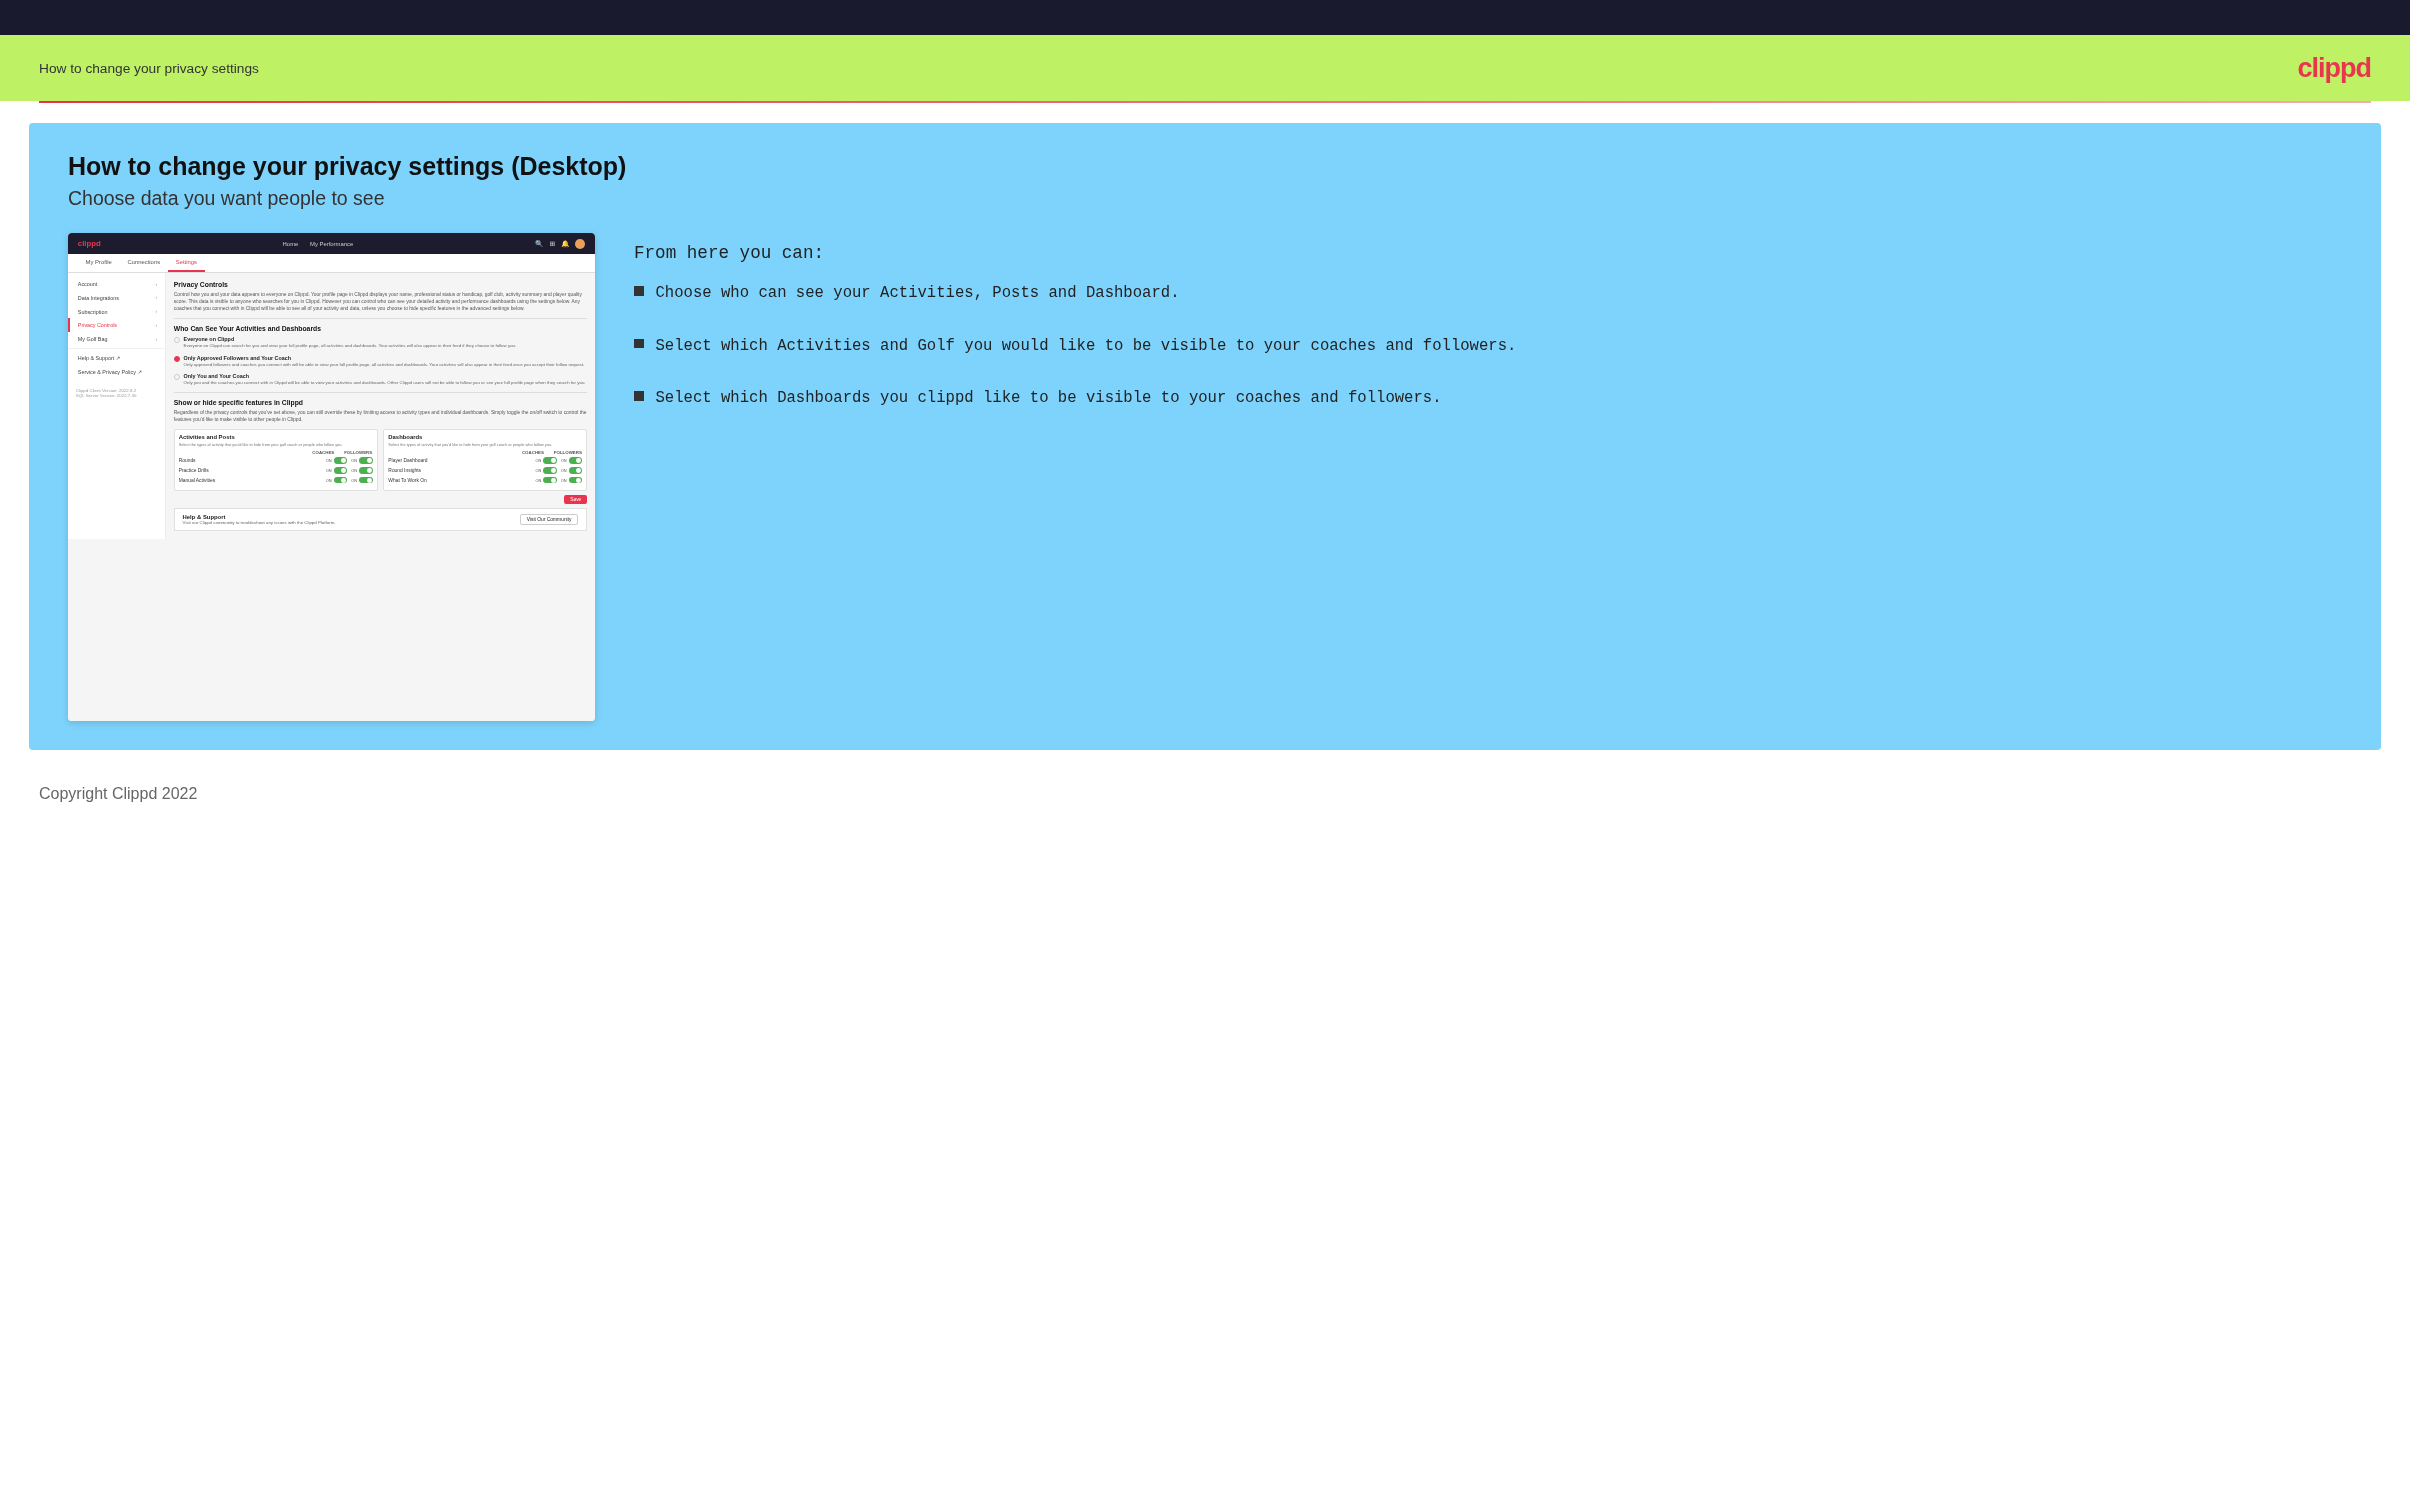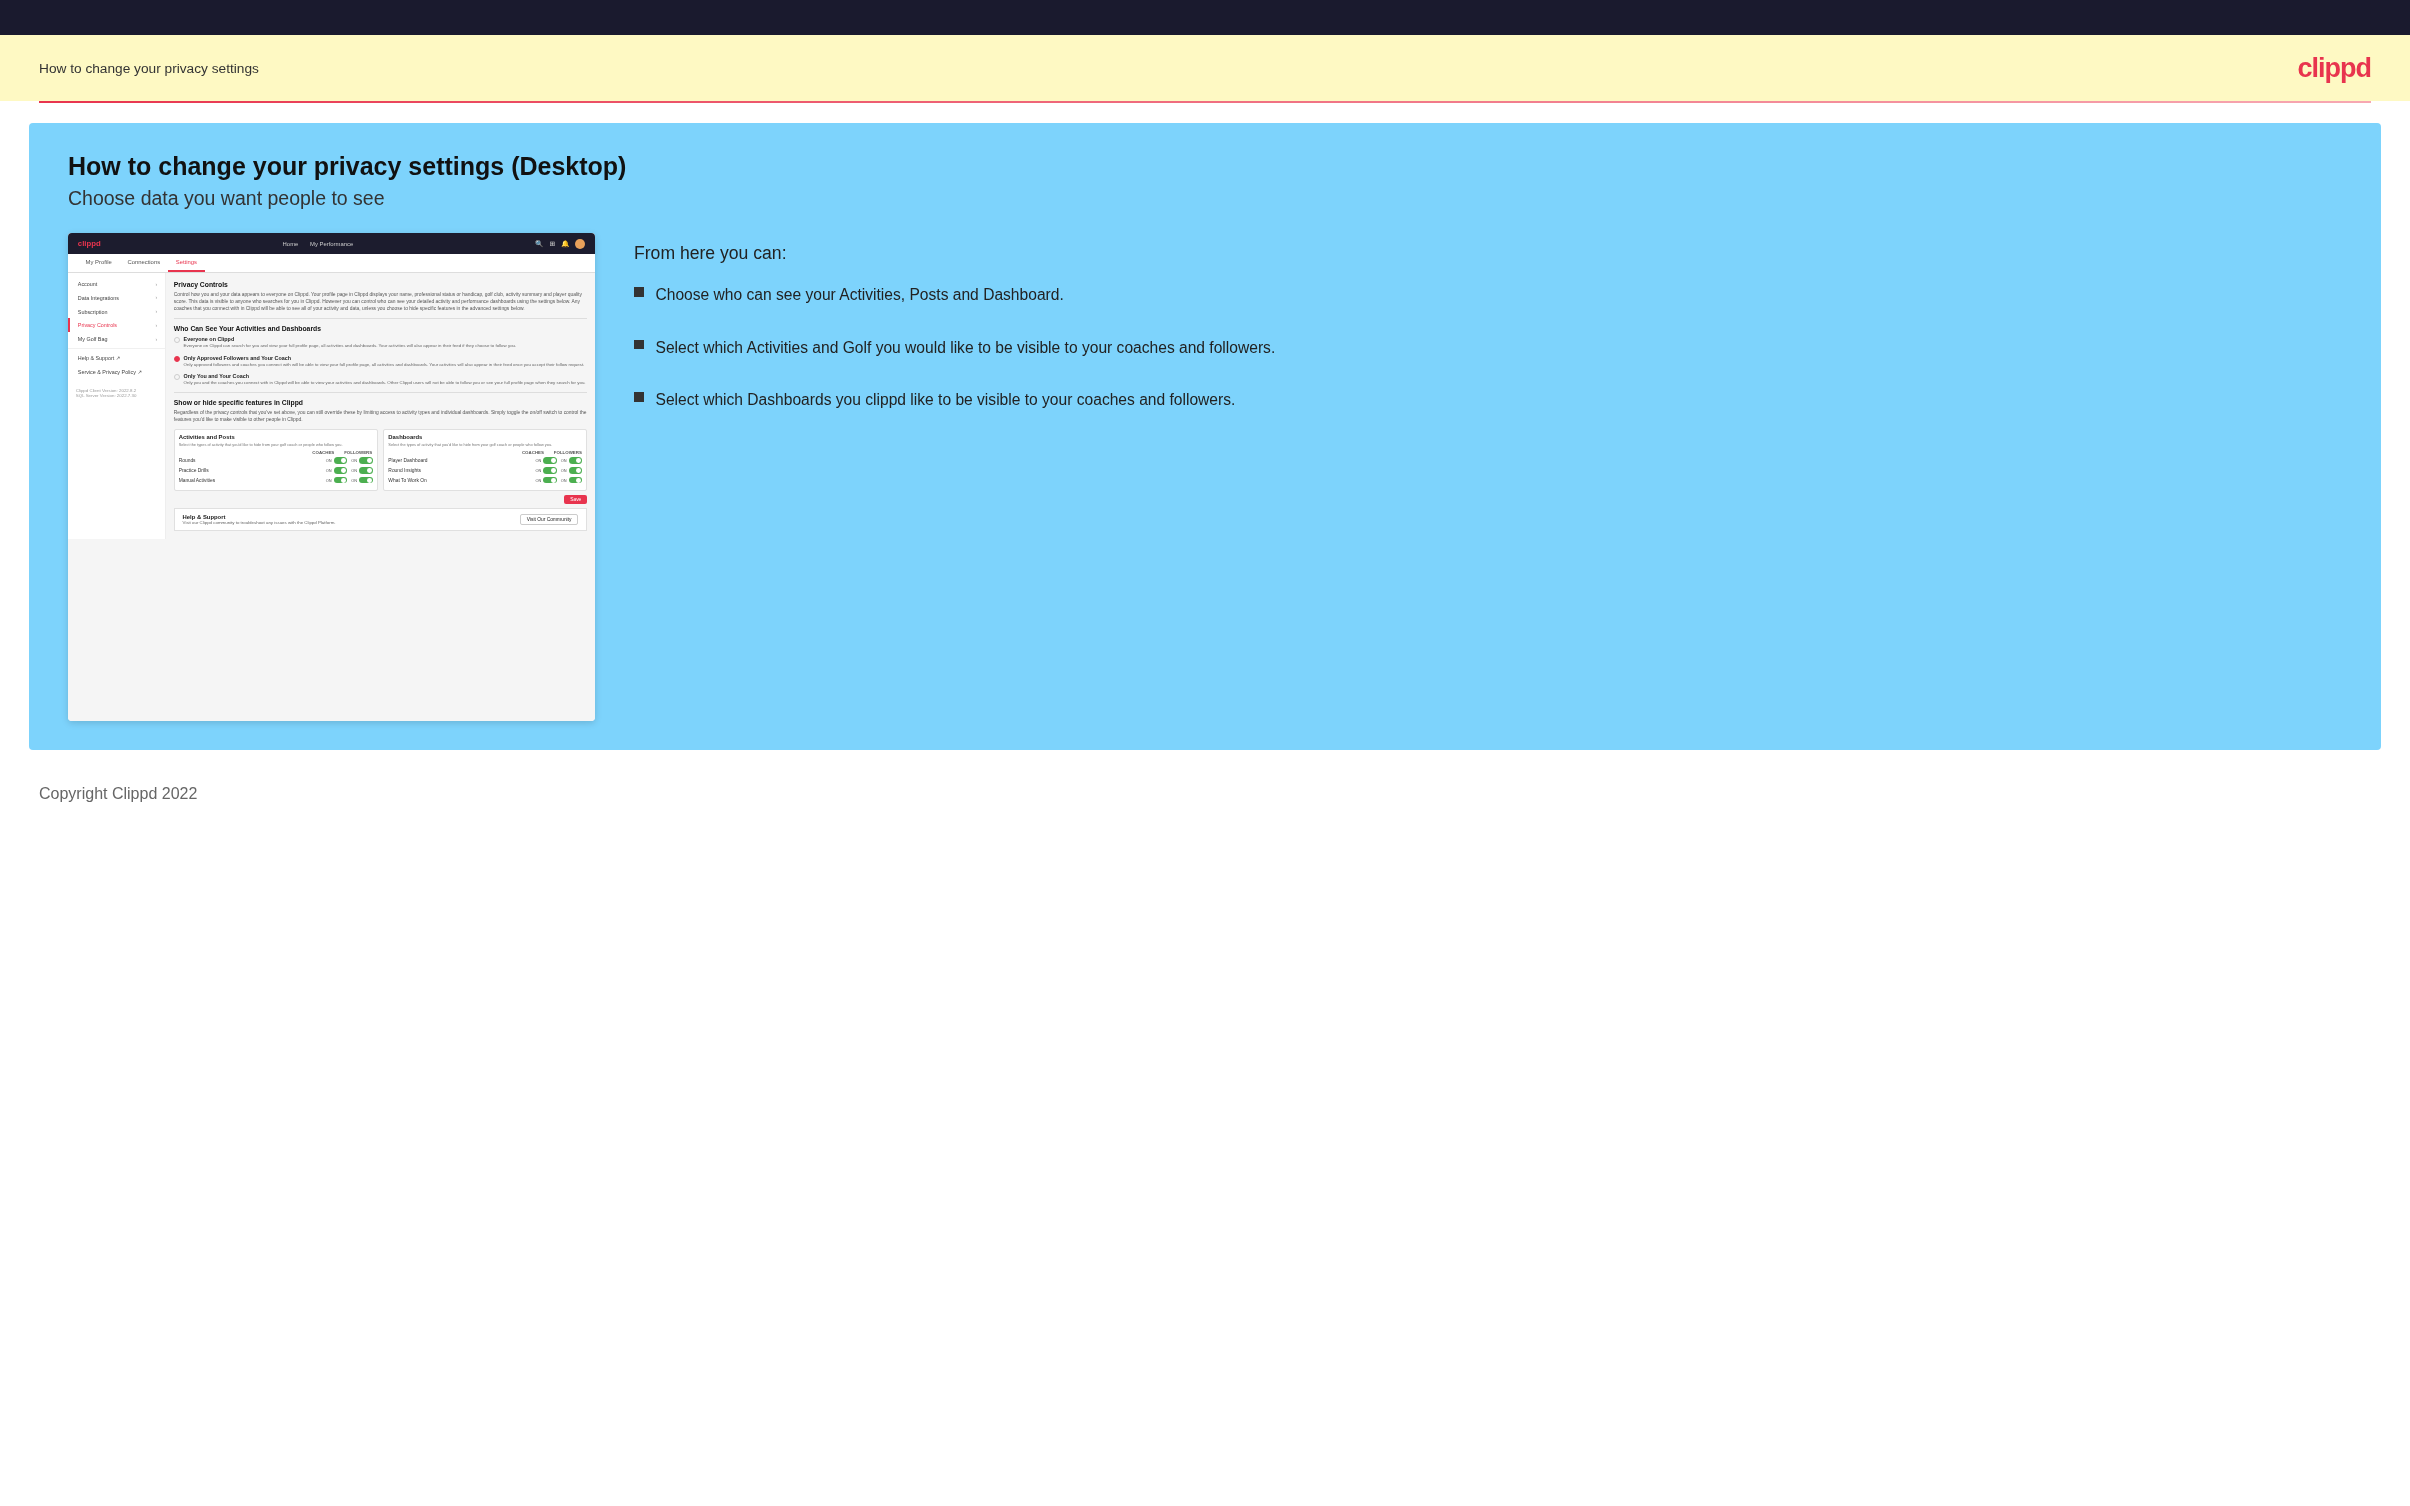--- a/index.html
+++ b/index.html
@@ -18,21 +18,21 @@
       align-items: center;
       padding: 0 19.5px;
     }
 
     
     .header {
       display: flex;
       align-items: center;
       justify-content: space-between;
       padding: 17.6px 39px;
-      background: #fef9c3;
+      background: #bef264;
     }
     .header-title {
       font-size: 13.7px;
       color: #333;
       font-weight: 400;
     }
     .logo {
       font-size: 27px;
       font-weight: 700;
       color: #e8344e;
@@ -352,20 +352,21 @@
       font-size: 4.9px;
       padding: 2px 5.9px;
       border-radius: 2px;
       white-space: nowrap;
     }
 
     
     .right-panel {
       flex: 1;
       padding-top: 9.8px;
+      font-family: Liberation Mono, monospace;
     }
 
     .from-here-title {
       font-size: 17.6px;
       font-weight: 400;
       color: #222;
       margin-bottom: 19.5px;
     }
 
     .bullet-list {

